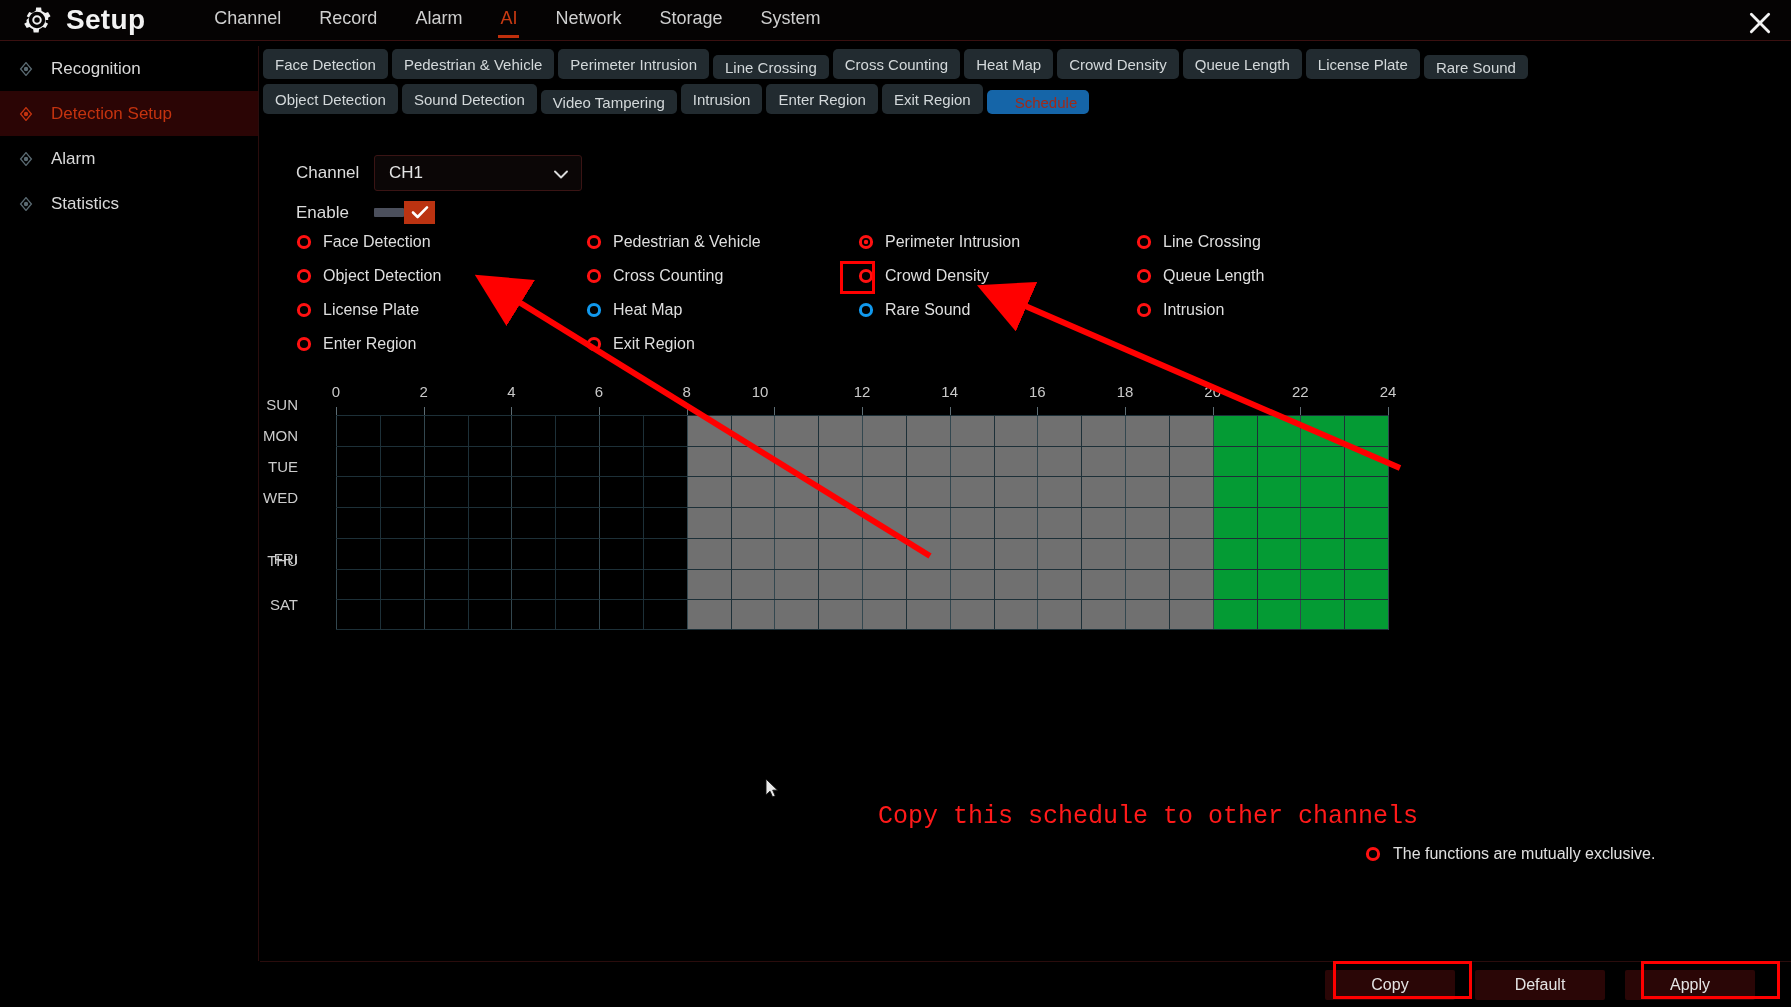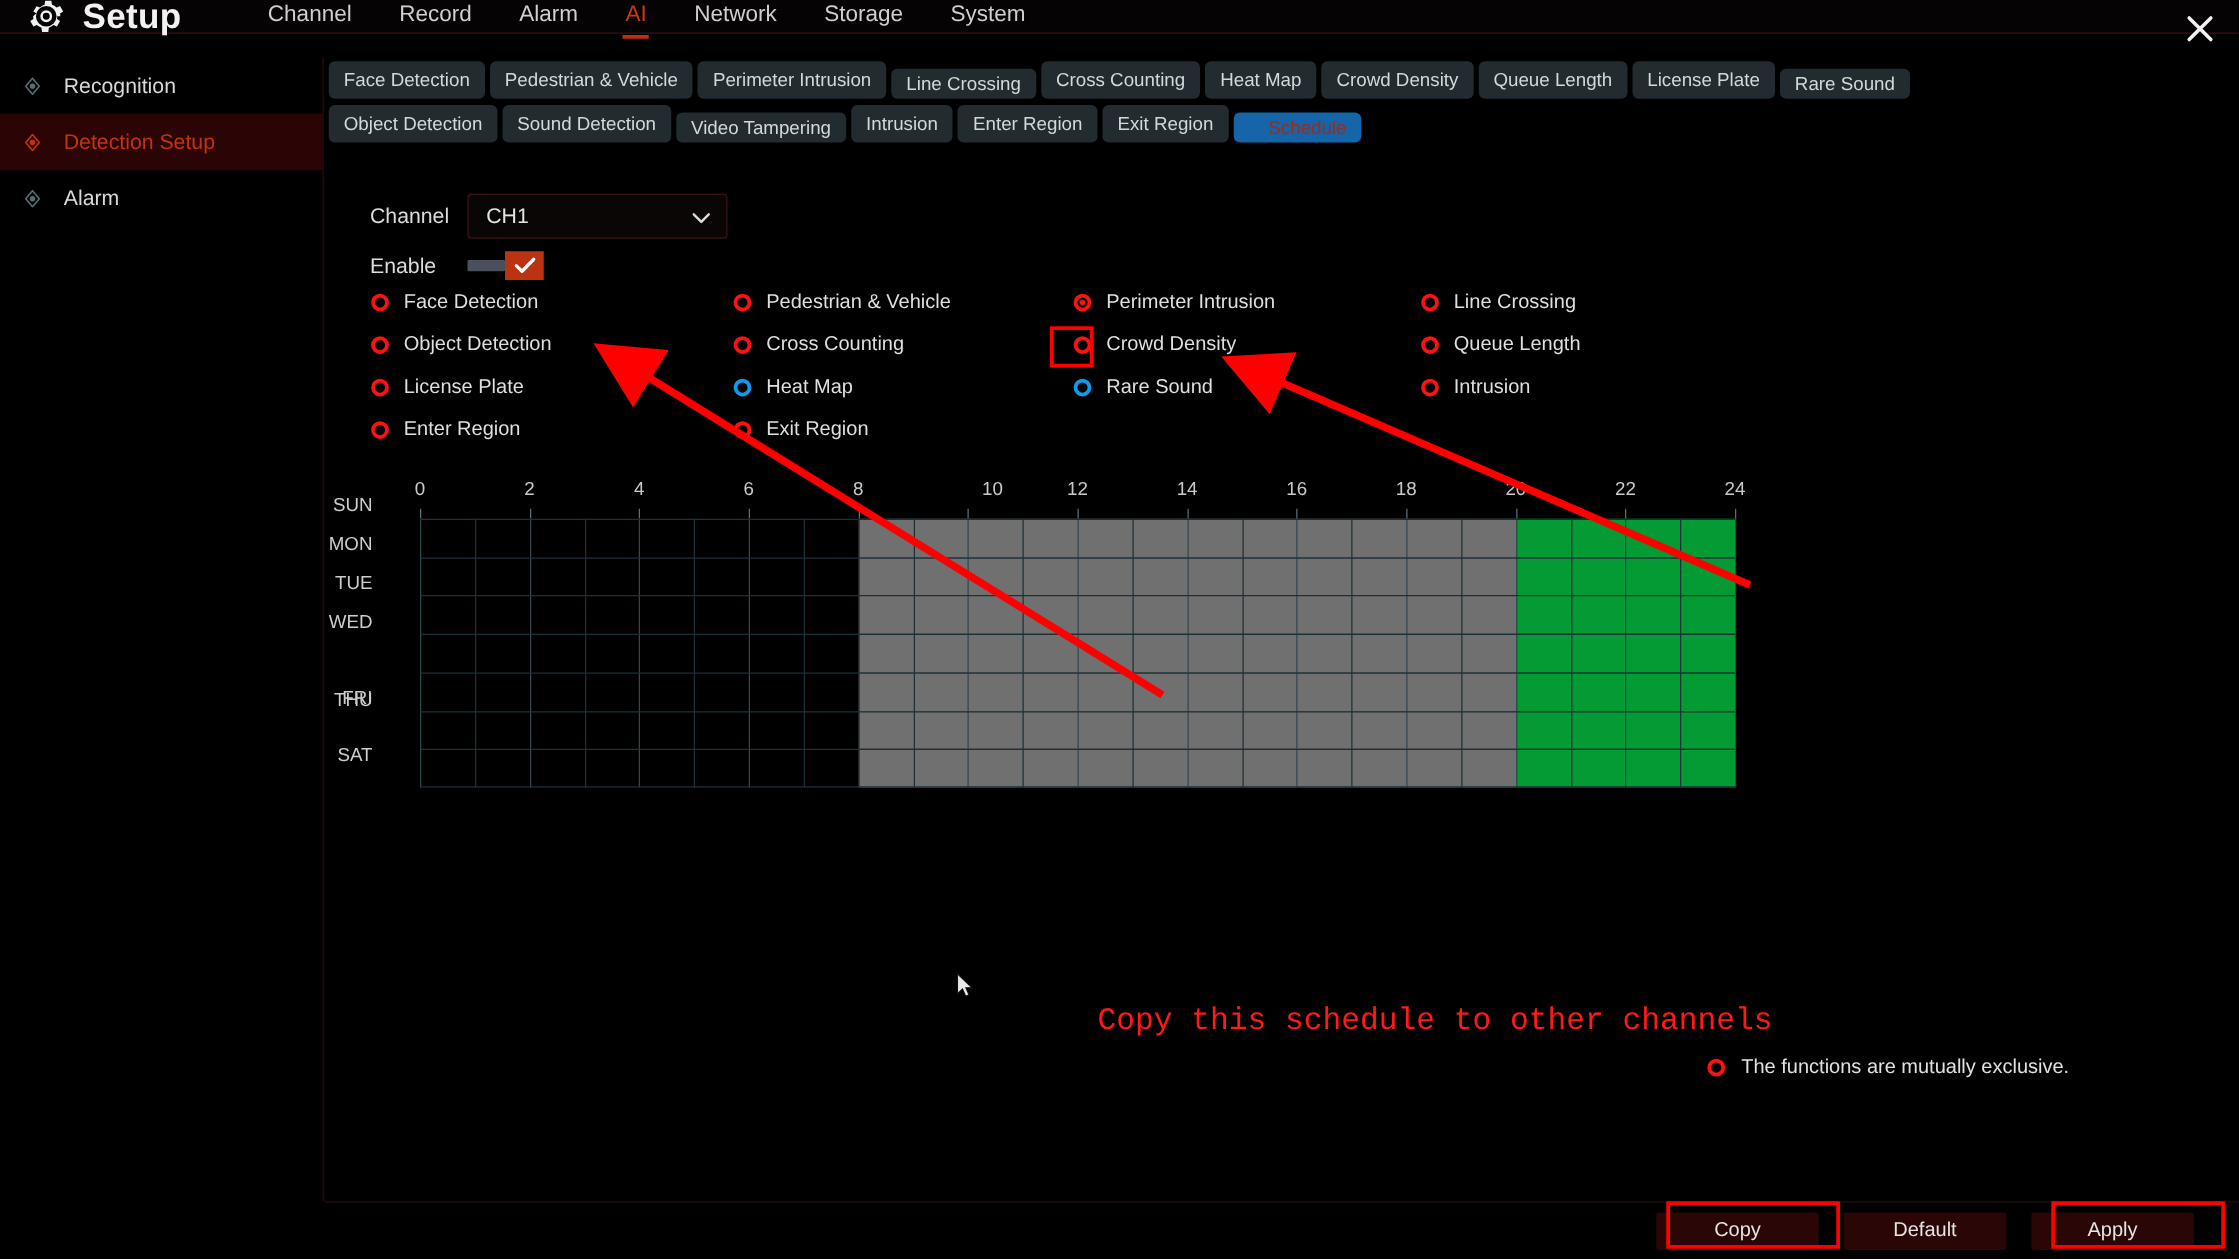--- a/index.html
+++ b/index.html
@@ -11,21 +11,21 @@
     font-family: "Liberation Sans", sans-serif;
     overflow: hidden;
     position: relative;
     color: #d8d8d8;
   }
 
   
   #topbar {
     position: absolute;
     left: 0; top: 0;
-    width: 1791px; height: 27px;
+    width: 1791px; height: 41px;
     background: #050303;
     border-bottom: 1px solid #3a1010;
     display: flex;
     align-items: center;
   }
   #brand {
     display: flex; align-items: center;
     margin-left: 22px;
     gap: 14px;
   }
@@ -352,20 +352,27 @@
       </svg>
       <span>Detection Setup</span>
     </div>
     <div class="side-item">
       <svg class="side-dot" viewBox="0 0 14 14">
         <path d="M7 0.6 L12.4 7 L7 13.4 L1.6 7 Z" fill="none" stroke="#5b6b73" stroke-width="1.3"></path>
         <circle cx="7" cy="7" r="2.2" fill="#5b6b73"></circle>
       </svg>
       <span>Alarm</span>
     </div>
+    <div class="side-item">
+      <svg class="side-dot" viewBox="0 0 14 14">
+        <path d="M7 0.6 L12.4 7 L7 13.4 L1.6 7 Z" fill="none" stroke="#5b6b73" stroke-width="1.3"></path>
+        <circle cx="7" cy="7" r="2.2" fill="#5b6b73"></circle>
+      </svg>
+      <span>Statistics</span>
+    </div>
   </div>
 
 <div id="tabs-region">
   <div class="tab-row row1" id="tab-row-1">
       <div class="tab tall">Face Detection</div>
       <div class="tab tall">Pedestrian &amp; Vehicle</div>
       <div class="tab tall">Perimeter Intrusion</div>
       <div class="tab short">Line Crossing</div>
       <div class="tab tall">Cross Counting</div>
       <div class="tab tall">Heat Map</div>
@@ -507,21 +514,21 @@
       <span class="day-lab" style="top: 213px;">SAT</span>
     </div>
 
   <div id="schedule">
     <div id="hour-axis">
         <span class="hour-lab" style="left: 0px;">0</span>
         <span class="hour-lab" style="left: 87.6667px;">2</span>
         <span class="hour-lab" style="left: 175.333px;">4</span>
         <span class="hour-lab" style="left: 263px;">6</span>
         <span class="hour-lab" style="left: 350.667px;">8</span>
-        <span class="hour-lab" style="left: 458px;">10</span>
+        <span class="hour-lab" style="left: 424px;">10</span>
         <span class="hour-lab" style="left: 526px;">12</span>
         <span class="hour-lab" style="left: 613.667px;">14</span>
         <span class="hour-lab" style="left: 701.333px;">16</span>
         <span class="hour-lab" style="left: 789px;">18</span>
         <span class="hour-lab" style="left: 876.667px;">20</span>
         <span class="hour-lab" style="left: 964.333px;">22</span>
         <span class="hour-lab" style="left: 1052px;">24</span>
         <div style="position: absolute; left: 0px; top: 24px; width: 1px; height: 8px; background: rgb(93, 109, 116);"></div>
         <div style="position: absolute; left: 88px; top: 24px; width: 1px; height: 8px; background: rgb(93, 109, 116);"></div>
         <div style="position: absolute; left: 175px; top: 24px; width: 1px; height: 8px; background: rgb(93, 109, 116);"></div>

